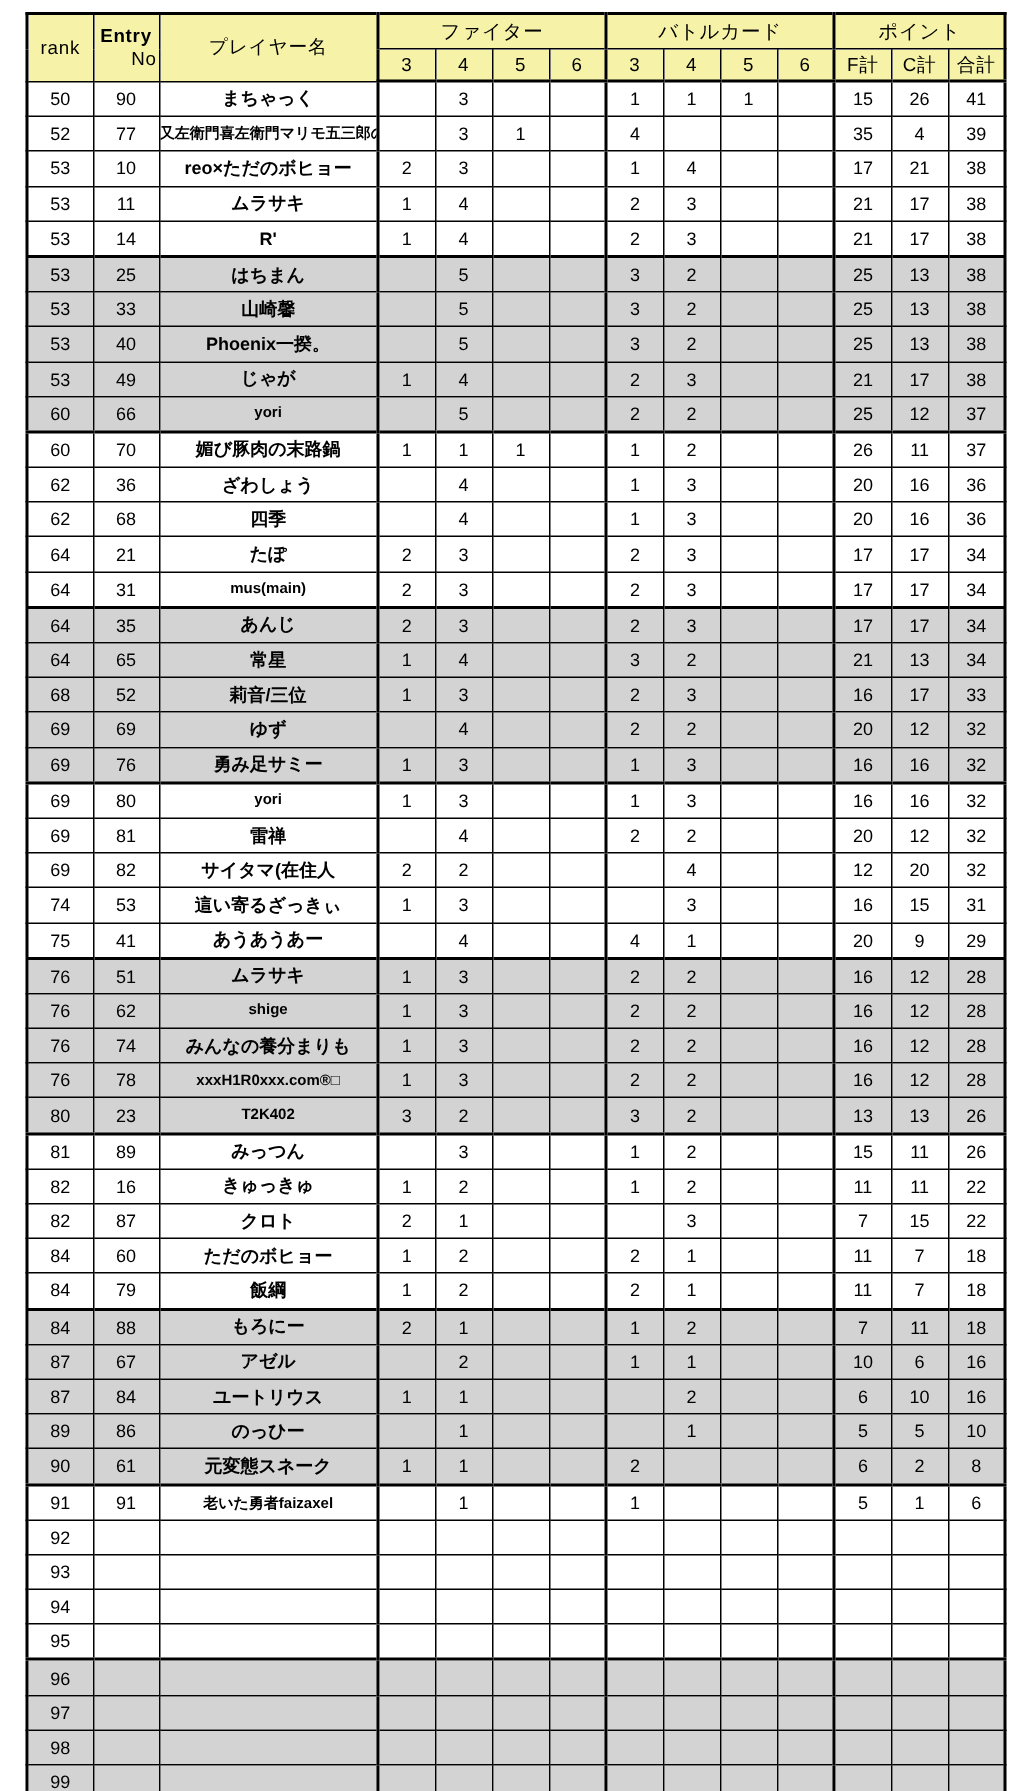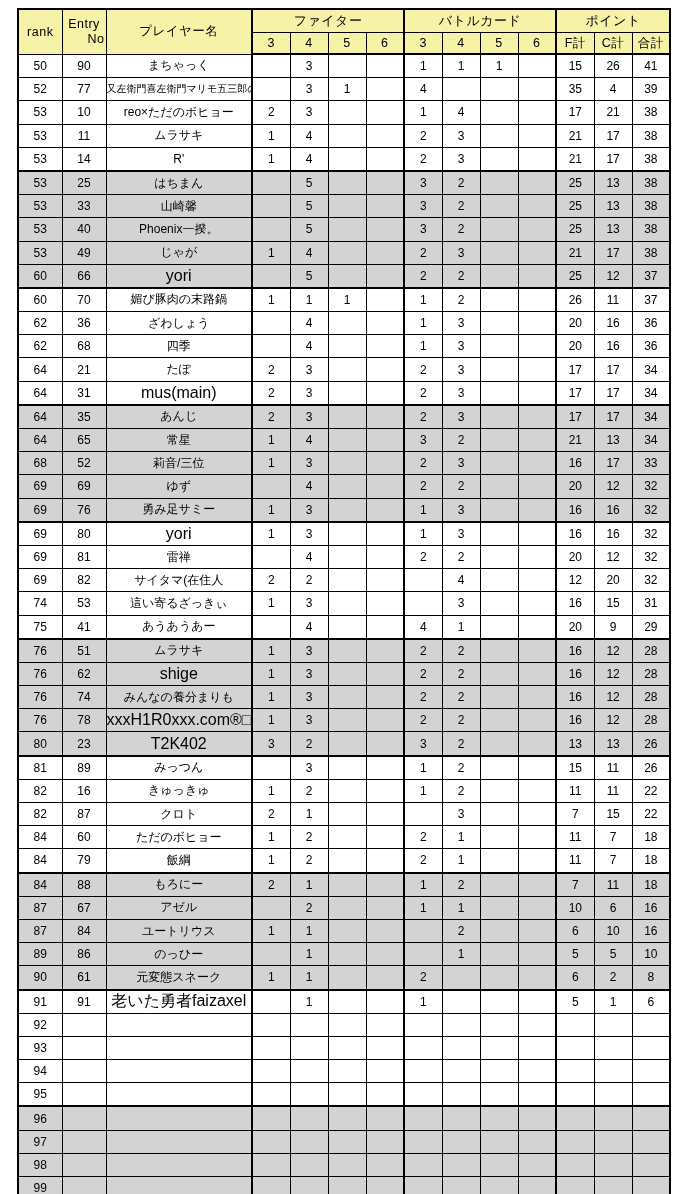--- a/index.html
+++ b/index.html
@@ -56,21 +56,21 @@
     height: 22px;
     font-size: 13px;
   }
   thead th.sub {
     height: 20px;
     font-size: 12.5px;
   }
   thead th.tall {
     font-size: 12.5px;
   }
-  thead th.tall .l1 { display: block; line-height: 1.15; }
+  thead th.tall .l1 { display: block; line-height: 1.15; font-weight: bold; }
   thead th.tall .l2 { display: block; line-height: 1.15; padding-left: 24px; }
 
   
   tbody tr { height: 22.2px; }
   tbody td { height: 22.2px; }
   tbody tr.band td { background: #d3d3d3; }
   tbody tr.plain td { background: #ffffff; }
 
   td.rank, td.entry {
     font-size: 12.5px;
@@ -79,23 +79,24 @@
   td.player {
     text-align: left;
     padding-left: 3px;
     font-size: 13px;
     overflow: hidden;
   }
   td.player .nm {
     display: block;
     white-space: nowrap;
     overflow: hidden;
+    font-weight: bold;
   }
   td.player .nm.tiny { font-size: 10px; letter-spacing: 0; }
-  td.player .nm.small { font-size: 16px; }
+  td.player .nm.small { font-size: 10px; }
   td.num { font-size: 12.5px; }
 
   
   .sepL { border-left: 2px solid #000 !important; }
   thead th.sepL, tbody td.sepL { border-left: 2px solid #000 !important; }
   
   tbody tr.thickTop td { border-top: 2px solid #000; }
   thead tr.hdr-bottom th { border-bottom: 2px solid #000; }
 </style>
 </head>

